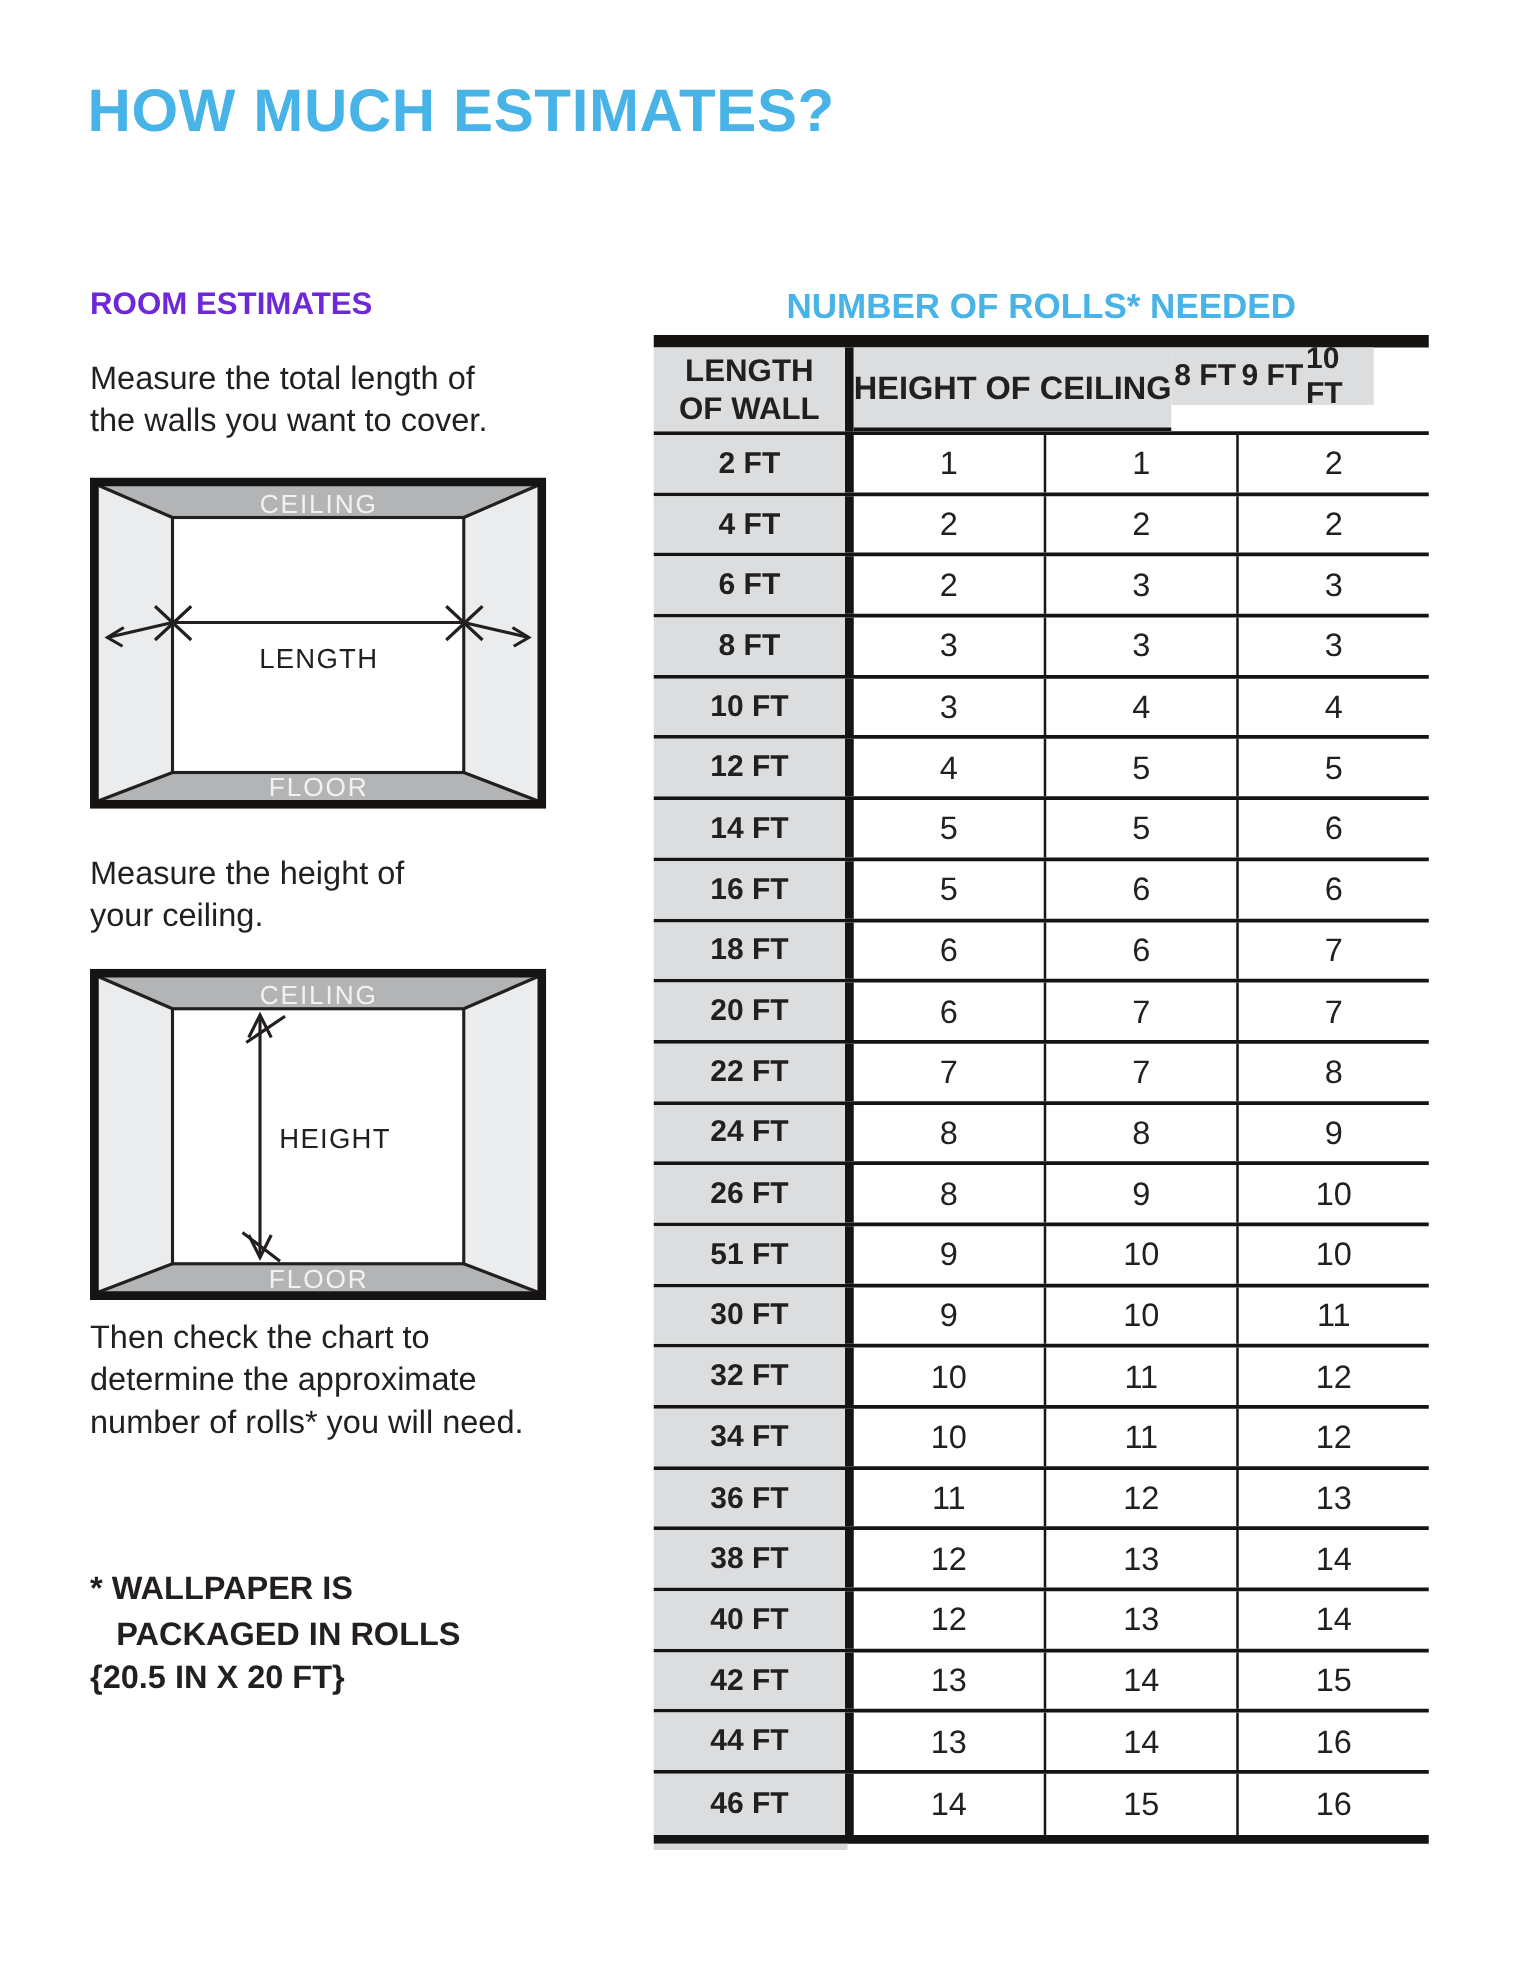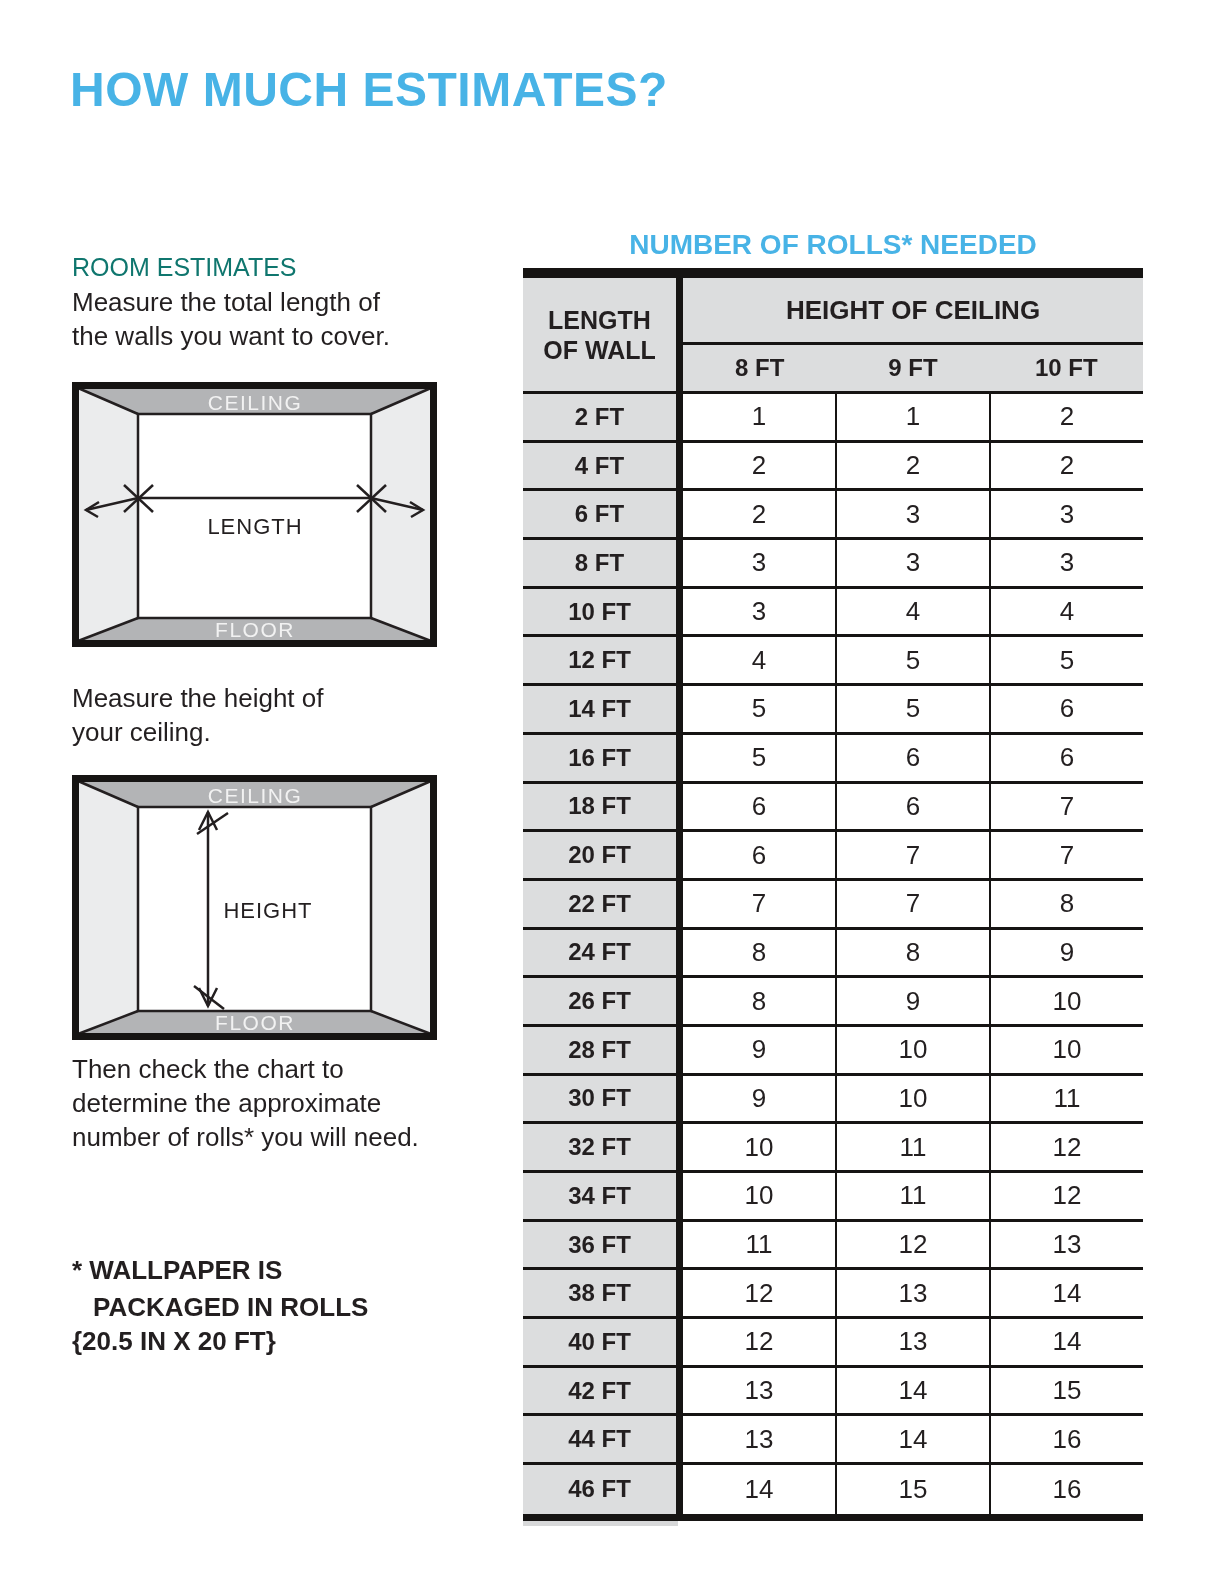--- a/index.html
+++ b/index.html
@@ -14,21 +14,21 @@
   }
 
   
   .page-title {
     position: absolute; left: 70px; top: 62px;
     font-size: 48px; font-weight: bold; color: #48b3e6;
     letter-spacing: 0.5px;
   }
   .section-title {
     position: absolute; left: 72px; top: 229px;
-    font-size: 25px; font-weight: normal; color: #0f766e; margin-top: 24px;
+    font-size: 25px; font-weight: bold; color: #6d28d9;
   }
   .table-title {
     position: absolute; left: 523px; top: 229px; width: 620px;
     text-align: center;
     font-size: 28px; font-weight: bold; color: #48b3e6;
   }
 
   
   .step { position: absolute; left: 72px; font-size: 26px; line-height: 34px; white-space: pre-line; }
   .step-1 { top: 285px; }
@@ -53,21 +53,21 @@
   .t-botbar { height: 7px; background: #161413; }
   .t-shadow { width: 155px; height: 5px; background: #d7d8d9; }
 
   .t-head { display: flex; border-bottom: 3px solid #161413; }
   .t-corner {
     width: 153px; background: #dcddde;
     display: flex; align-items: center; justify-content: center; text-align: center;
     font-size: 25px; font-weight: bold; white-space: pre-line; line-height: 30px;
   }
   .t-vdiv { width: 7px; background: #161413; flex: 0 0 auto; }
-  .t-head-right { flex: 1; display: flex; flex-direction: column; }
+  .t-head-right { flex: 1; display: flex; }
   .t-group-head {
     height: 67px; background: #dcddde; border-bottom: 3px solid #161413;
     display: flex; align-items: center; justify-content: center;
     font-size: 26px; font-weight: bold;
   }
   .t-sub-heads { height: 46px; background: #dcddde; display: flex; }
   .t-sub-heads .t-sub {
     flex: 1; display: flex; align-items: center; justify-content: center;
     font-size: 24px; font-weight: bold;
   }
@@ -317,21 +317,21 @@
     <div class="t-rowlabel">26 FT</div>
     <div class="t-vdiv"></div>
     <div class="t-vals">
       <div class="t-val">8</div>
       <div class="t-val">9</div>
       <div class="t-val">10</div>
     </div>
   </div>
 
   <div class="t-row">
-    <div class="t-rowlabel">28 FT</div>
+    <div class="t-rowlabel">51 FT</div>
     <div class="t-vdiv"></div>
     <div class="t-vals">
       <div class="t-val">9</div>
       <div class="t-val">10</div>
       <div class="t-val">10</div>
     </div>
   </div>
 
   <div class="t-row">
     <div class="t-rowlabel">30 FT</div>

